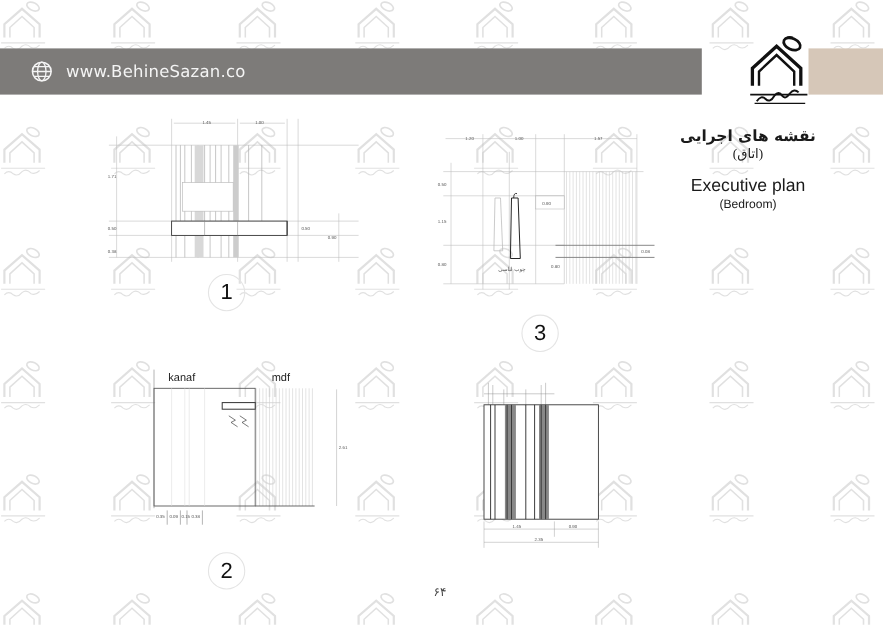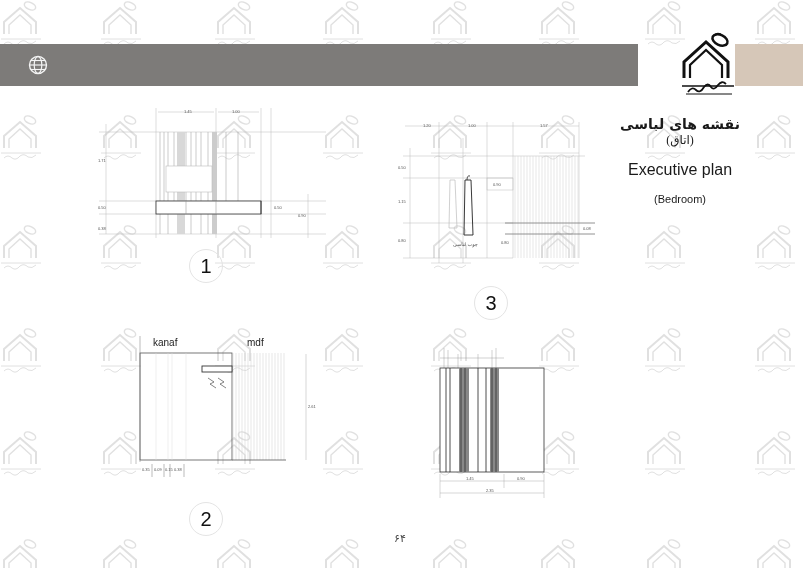--- a/index.html
+++ b/index.html
@@ -18,21 +18,21 @@
   .swatch { position: absolute; left: 735px; top: 44px; width: 68px; height: 42px; background: #d6c7b8; z-index: 2; }
 
   
   .logo { position: absolute; left: 676px; top: 28px; width: 62px; height: 72px; z-index: 3; }
 
   
   .title-block { position: absolute; left: 600px; top: 116px; width: 160px; text-align: center; z-index: 3; }
   .title-fa { font-family: "DejaVu Sans", sans-serif; font-size: 14px; font-weight: bold; direction: rtl; color: #1a1a1a; }
   .title-fa2 { font-family: Liberation Serif, serif; font-size: 12px; direction: rtl; color: #1a1a1a; margin-top: 1px; }
   .title-en { font-family: "Liberation Sans", sans-serif; font-size: 16px; color: #1a1a1a; margin-top: 13px; }
-  .title-en2 { font-family: "Liberation Sans", sans-serif; font-size: 11px; color: #1a1a1a; margin-top: 14px; }
+  .title-en2 { font-family: "Liberation Sans", sans-serif; font-size: 11px; color: #1a1a1a; margin-top: 1px; }
 
   
   .drawing { position: absolute; z-index: 1; }
   .drawing svg { width: 100%; height: 100%; overflow: visible; }
   .dim { font-family: "Liberation Sans", sans-serif; font-size: 4px; fill: #555; }
   .lbl { font-family: "Liberation Sans", sans-serif; font-size: 10px; fill: #222; }
 
   .num-circle { position: absolute; width: 34px; height: 34px; border-radius: 50%; border: 1px solid #e4e4e4; display: flex; align-items: center; justify-content: center; font-family: "Liberation Sans", sans-serif; font-size: 20px; color: #111; z-index: 2; background: transparent; }
 
   .page-num { position: absolute; left: 394px; top: 532px; font-family: "DejaVu Sans", sans-serif; font-size: 11px; color: #444; z-index: 2; }
@@ -380,37 +380,38 @@
   </div>
 
 <div class="band">
   <svg class="globe" viewBox="0 0 20 20">
     <circle cx="10" cy="10" r="8.5" fill="none" stroke="#f4f4f4" stroke-width="1.4"></circle>
     <ellipse cx="10" cy="10" rx="3.8" ry="8.5" fill="none" stroke="#f4f4f4" stroke-width="1.2"></ellipse>
     <line x1="1.5" y1="10" x2="18.5" y2="10" stroke="#f4f4f4" stroke-width="1.2"></line>
     <line x1="3" y1="5.5" x2="17" y2="5.5" stroke="#f4f4f4" stroke-width="1.1"></line>
     <line x1="3" y1="14.5" x2="17" y2="14.5" stroke="#f4f4f4" stroke-width="1.1"></line>
   </svg>
+  <span class="url">www.BehineSazan.co</span>
 </div>
 <div class="swatch"></div>
 
 <div class="logo">
   <svg viewBox="0 0 62 72">
     <ellipse cx="44" cy="12" rx="8" ry="5" transform="rotate(25 44 12)" fill="none" stroke="#111" stroke-width="2.5"></ellipse>
     <path d="M37 8 q3 -4 8 -2" fill="none" stroke="#111" stroke-width="1.2"></path>
     <path d="M8 50 V34 L30 14 L52 34 V50" fill="none" stroke="#111" stroke-width="3"></path>
     <path d="M14 50 V37 L30 22 L46 37 V50" fill="none" stroke="#111" stroke-width="2.2"></path>
     <path d="M6 58 H58" stroke="#111" stroke-width="1.5"></path>
     <path d="M10 66 H56" stroke="#111" stroke-width="1"></path>
     <path d="M12 64 q4 -6 8 -2 q4 4 8 -3 q4 -5 7 0 q3 4 7 -2 q4 -5 8 -1" fill="none" stroke="#111" stroke-width="1.8"></path>
   </svg>
 </div>
 
 <div class="title-block">
-  <div class="title-fa">نقشه های لباسی</div>
+  <div class="title-fa">نقشه های اجرایی</div>
   <div class="title-fa2">(اتاق)</div>
   <div class="title-en">Executive plan</div>
   <div class="title-en2">(Bedroom)</div>
 </div>
 
 <div class="drawing" style="left:96px;top:104px;width:240px;height:140px;">
   <svg viewBox="0 0 240 140">
     <g stroke="#bbb" stroke-width="0.5" fill="none">
       <line x1="3" y1="28" x2="230" y2="28"></line>
       <line x1="3" y1="97" x2="230" y2="97"></line>

